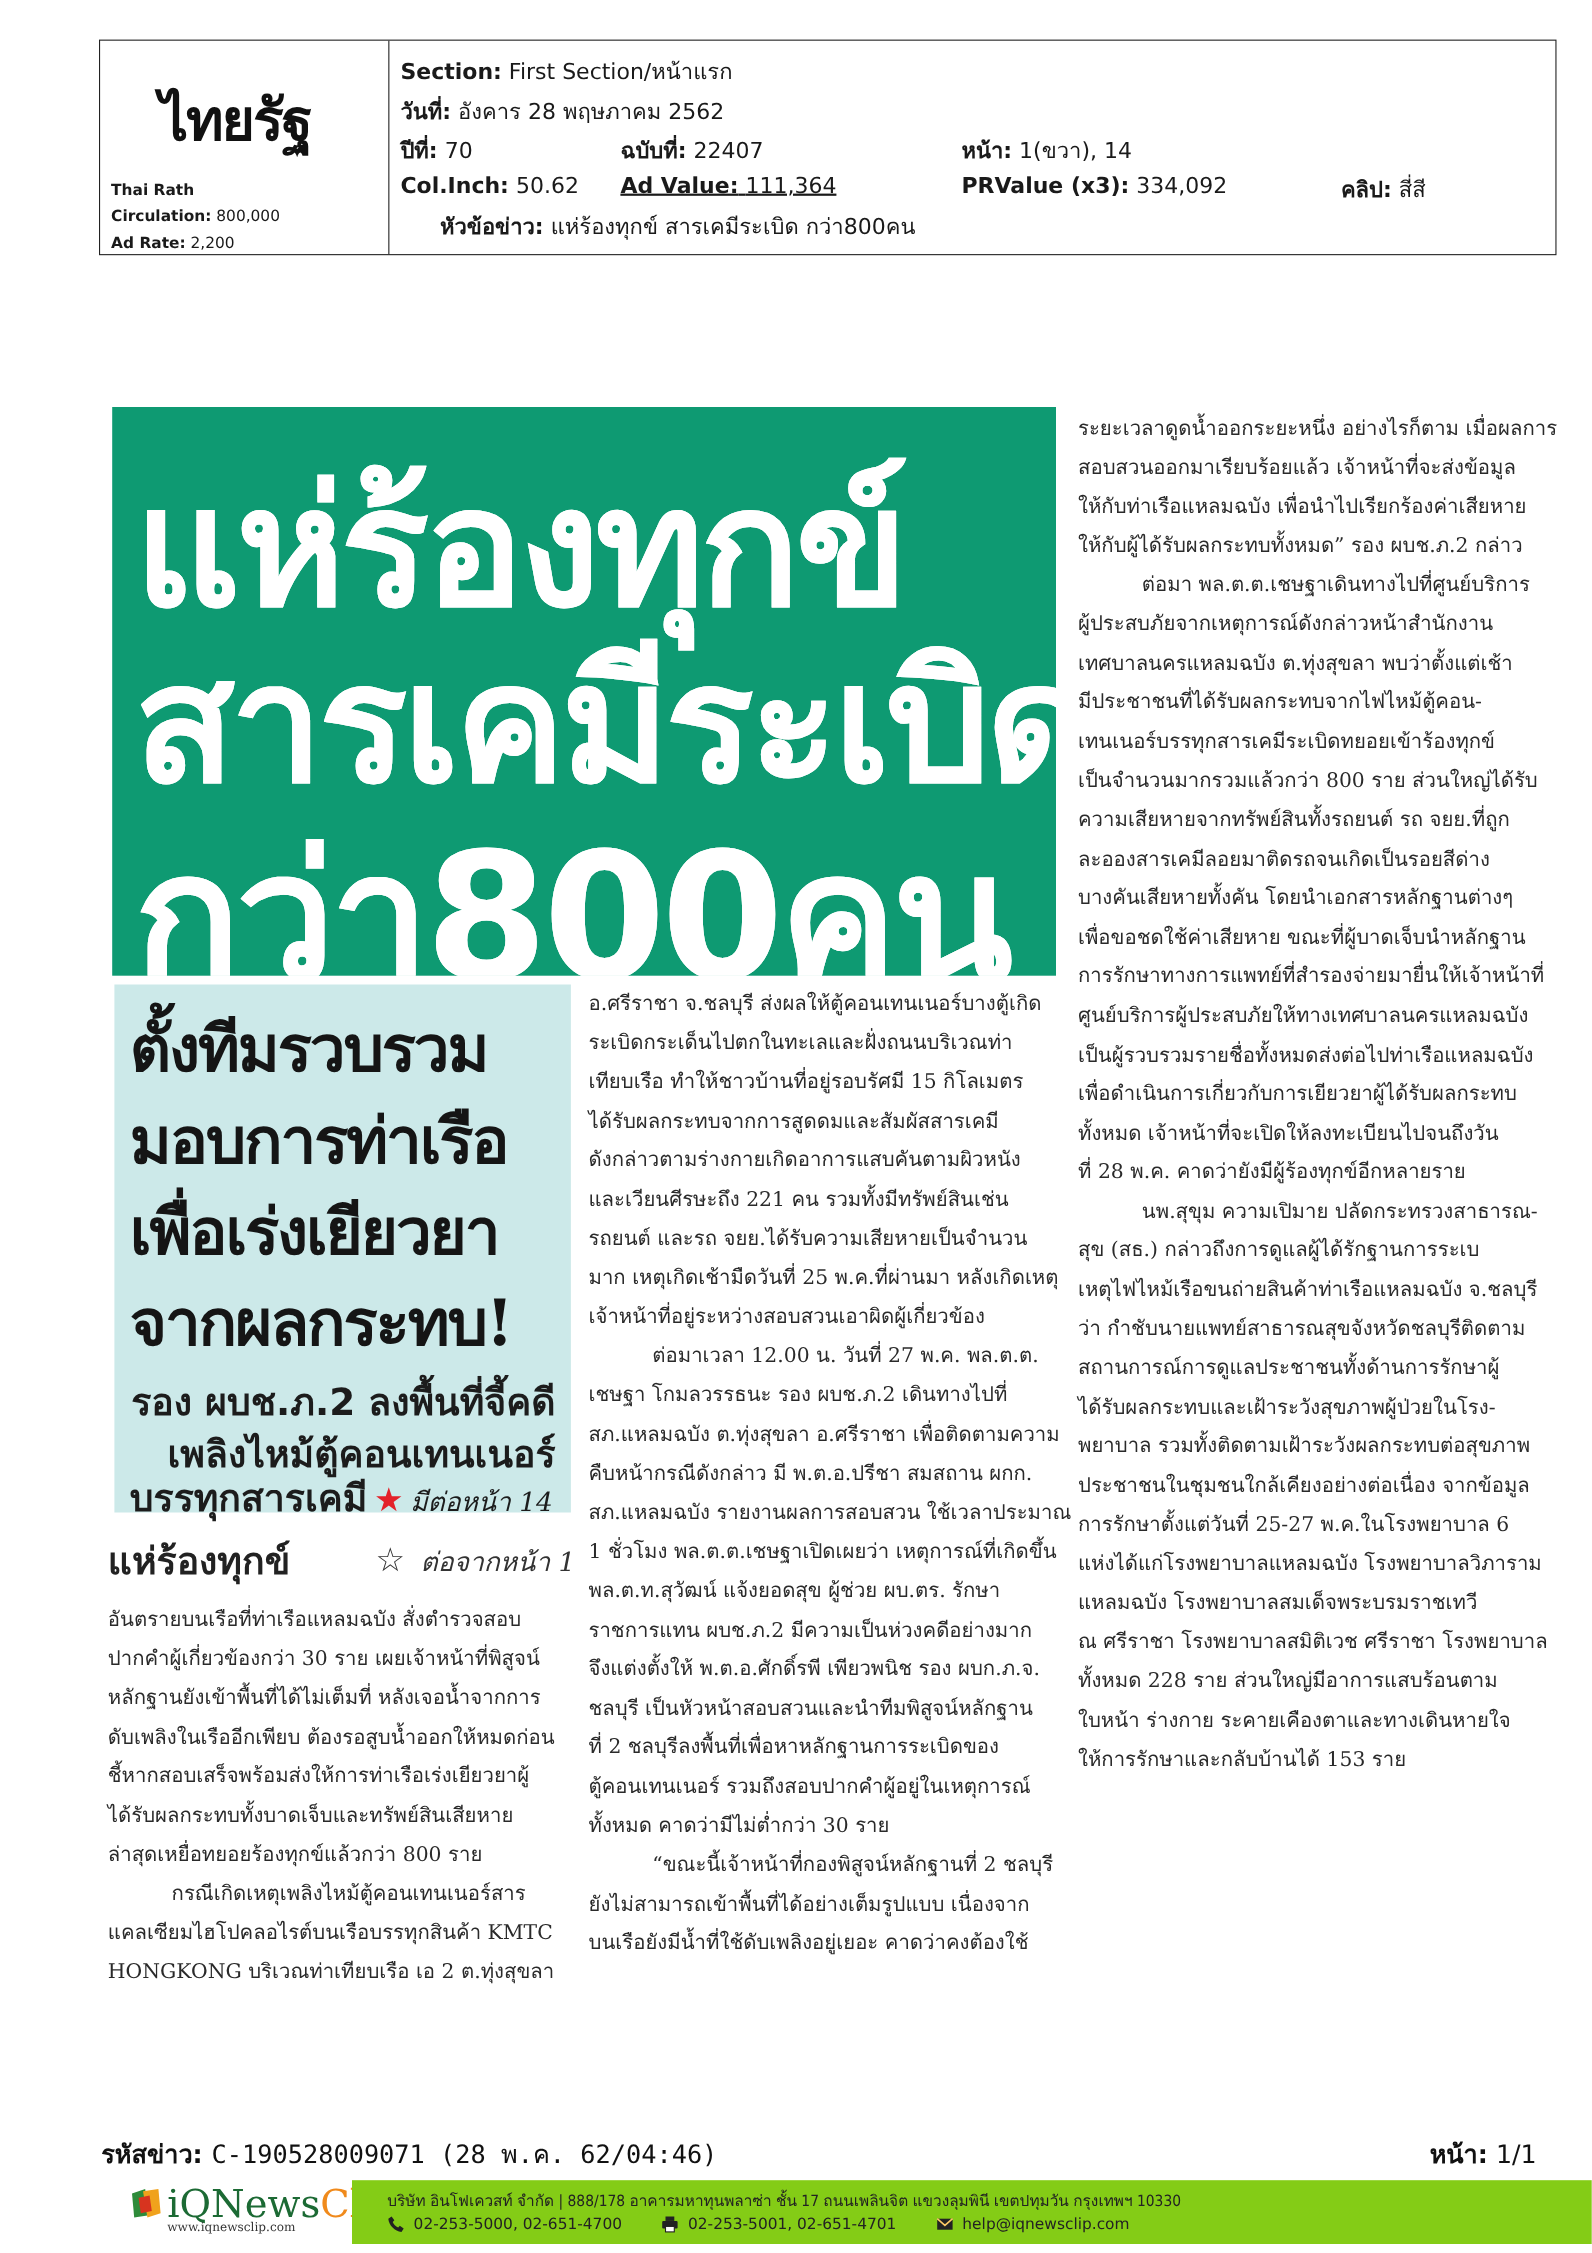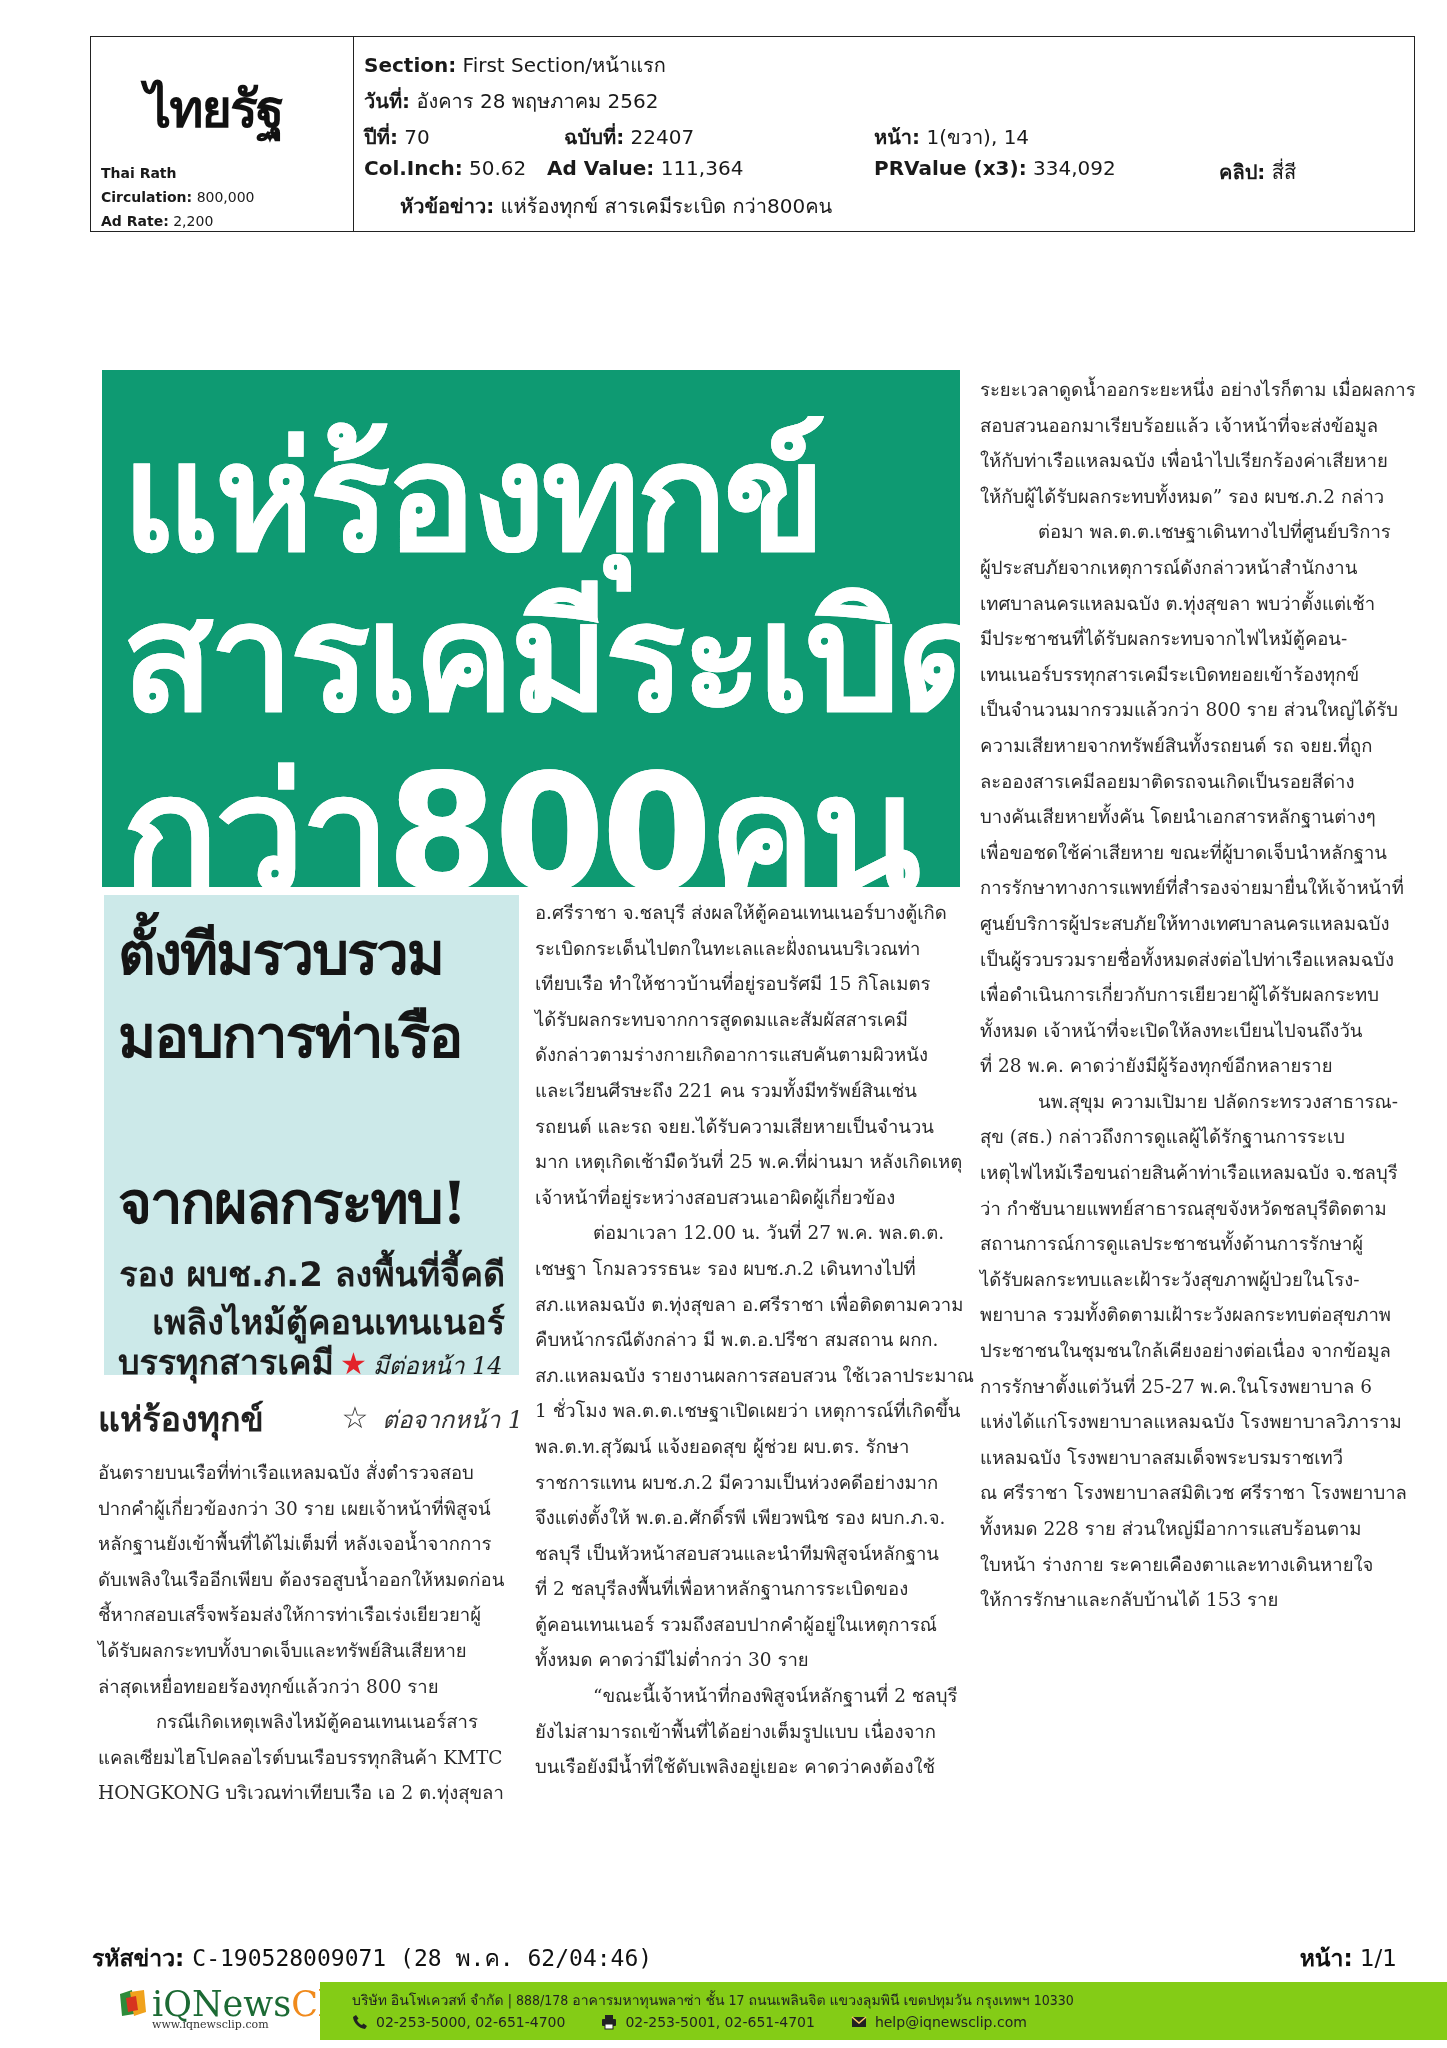--- a/index.html
+++ b/index.html
@@ -85,39 +85,40 @@
     <div class="meta-row mr2">
       <b>วันที่:</b> <span>อังคาร 28 พฤษภาคม 2562</span>
     </div>
     <div class="meta-row mr3" style="width:1040px;">
       <span class="meta-cell" style="left:0;"><b>ปีที่:</b> <span>70</span></span>
       <span class="meta-cell" style="left:200px;"><b>ฉบับที่:</b> <span>22407</span></span>
       <span class="meta-cell" style="left:510px;"><b>หน้า:</b> <span>1(ขวา), 14</span></span>
     </div>
     <div class="meta-row mr4" style="width:1040px;">
       <span class="meta-cell" style="left:0;"><b>Col.Inch:</b> <span>50.62</span></span>
-      <span class="meta-cell" style="left:183px;"><b>Ad Value:</b> <span>111,364</span></span>
+      <span class="meta-cell" style="left:200px;text-decoration:underline;"><b>Ad Value:</b> <span>111,364</span></span>
       <span class="meta-cell" style="left:510px;"><b>PRValue (x3):</b> <span>334,092</span></span>
       <span class="meta-cell" style="left:855px;"><b>คลิป:</b> <span>สี่สี</span></span>
     </div>
     <div class="meta-row mr5">
       <b>หัวข้อข่าว:</b> <span>แห่ร้องทุกข์ สารเคมีระเบิด กว่า800คน</span>
     </div>
   </div>
 </div>
 
 <div class="headline">
   <div class="hl-line hl1">แห่ร้องทุกข์</div>
   <div class="hl-line hl2">สารเคมีระเบิด</div>
   <div class="hl-line hl3">กว่า800คน</div>
 </div>
 
 <div class="subhead">
   <div class="sh-big sh1">ตั้งทีมรวบรวม</div>
   <div class="sh-big sh2">มอบการท่าเรือ</div>
+  <div class="sh-big sh3">เพื่อเร่งเยียวยา</div>
   <div class="sh-big sh4">จากผลกระทบ!</div>
   <div class="sh-med sm1">รอง ผบช.ภ.2 ลงพื้นที่จี้คดี</div>
   <div class="sh-med sm2">เพลิงไหม้ตู้คอนเทนเนอร์</div>
   <div class="sh-last">
     <span>บรรทุกสารเคมี</span><span class="star-red">★</span><span class="cont-note">มีต่อหน้า 14</span>
   </div>
 </div>
 
 <div class="col col-mid" id="col-mid">
     <p>อ.ศรีราชา จ.ชลบุรี ส่งผลให้ตู้คอนเทนเนอร์บางตู้เกิด</p>

